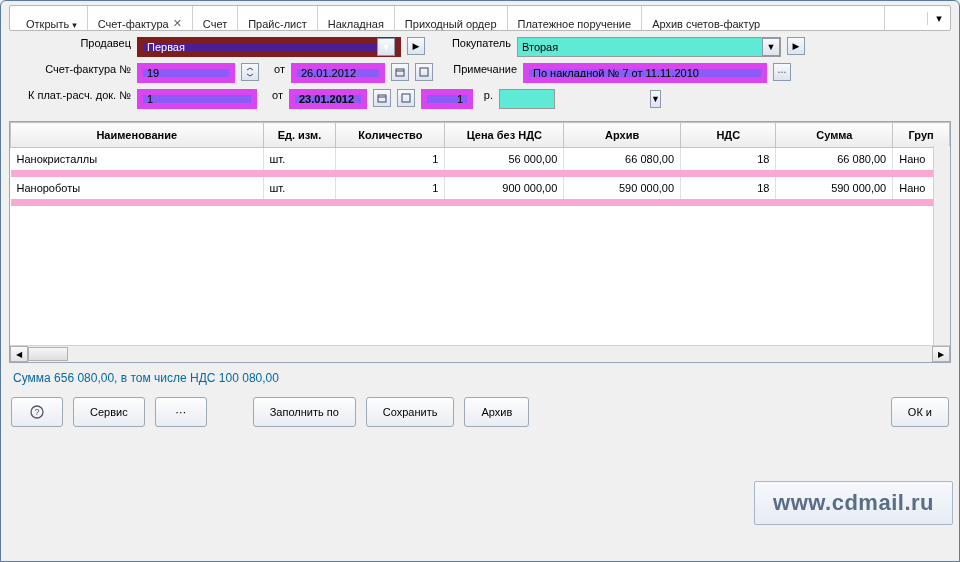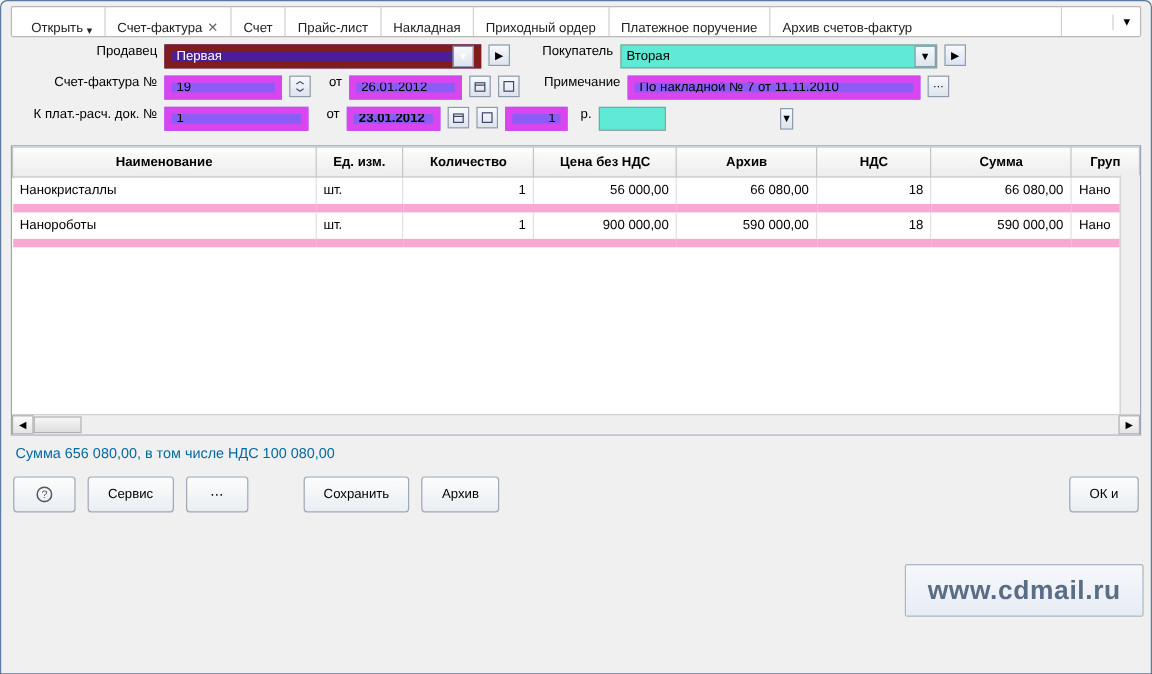--- a/index.html
+++ b/index.html
@@ -34,21 +34,21 @@
 table.grid td.r{text-align:right}
 .hscroll{position:absolute;left:0;right:0;bottom:0;height:16px;background:#efefef;border-top:1px solid #d0d0d0;display:flex;align-items:center}
 .hscroll .arrow{width:16px;height:14px;border:1px solid #b0b0b0;background:linear-gradient(#fafafa,#e4e4e4);display:flex;align-items:center;justify-content:center;font-size:8px;cursor:pointer}
 .hscroll .track{flex:1;height:14px;position:relative}
 .hscroll .thumb{position:absolute;left:0;top:0;width:40px;height:14px;border:1px solid #b0b0b0;background:linear-gradient(#f6f6f6,#dedede);box-sizing:border-box}
 .vscroll{position:absolute;right:0;top:24px;bottom:16px;width:16px;background:#efefef;border-left:1px solid #d0d0d0}
 .status{padding:8px 4px 10px 4px;font-size:12px;color:#0369a1}
 .btnbar{display:flex;align-items:center;gap:10px;padding:2px 2px}
 .btn{height:28px;padding:0 16px;border:1px solid #9da9b7;border-radius:3px;background:linear-gradient(#fdfdfd,#e9edf2);cursor:pointer;display:flex;align-items:center;font-size:11px;white-space:nowrap}
 .btn.icon{padding:0 8px;min-width:34px;justify-content:center}
-.watermark{position:absolute;right:6px;bottom:47px;background:linear-gradient(#f6f8fb,#e7ecf4);border:1px solid #a8b6c8;border-radius:2px;padding:8px 18px;font-size:22px;font-weight:bold;color:#5a6d86;letter-spacing:.5px}
+.watermark{position:absolute;right:6px;bottom:36px;background:linear-gradient(#f6f8fb,#e7ecf4);border:1px solid #a8b6c8;border-radius:2px;padding:8px 18px;font-size:22px;font-weight:bold;color:#5a6d86;letter-spacing:.5px}
 svg{display:block}
 </style>
 </head>
 <body>
 
 <div class="window">
 
 
   <div class="content">
 
@@ -209,20 +209,23 @@
             <circle cx="7" cy="7" r="6" fill="none" stroke="#556" stroke-width="1.3"></circle>
             <text x="7" y="10" text-anchor="middle" font-size="9" fill="#556">?</text>
           </svg>
         </div>
       <div class="btn">
           <span>Сервис</span>
         </div>
       <div class="btn icon">⋯</div>
       <div style="flex:0 0 26px"></div>
       <div class="btn">
+          <span>Заполнить по</span>
+        </div>
+      <div class="btn">
           <span>Сохранить</span>
         </div>
       <div class="btn">
           <span>Архив</span>
         </div>
       <div style="flex:1"></div>
       <div class="btn">
           <span>ОК и</span>
         </div>
     </div>

